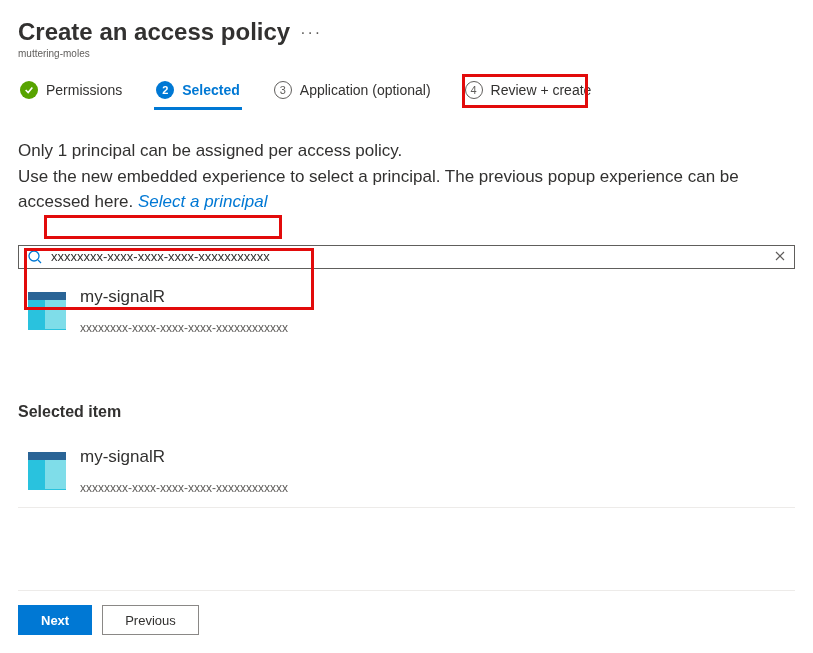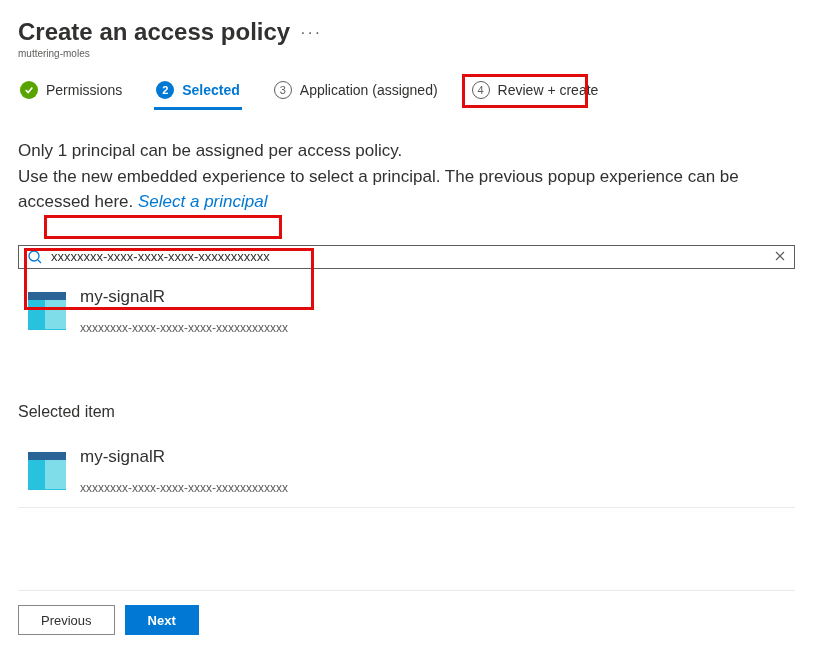--- a/index.html
+++ b/index.html
@@ -83,21 +83,21 @@
     .thumb::after {
       content: '';
       position: absolute;
       right: 0; top: 22%;
       width: 55%; height: 78%;
       background: #7fdde9;
     }
     .item-text .name { font-size: 17px; color: #323130; }
     .item-text .id { font-size: 12px; color: #605e5c; margin-top: 14px; }
 
-    .section-h { font-size: 16px; font-weight: 400; margin-top: 60px; }
+    .section-h { font-size: 16px; font-weight: 700; margin-top: 60px; }
 
     .selected-list { margin-top: 18px; border-bottom: 1px solid #edebe9; }
     .selected-item {
       display: flex;
       align-items: center;
       gap: 14px;
       padding: 8px 10px 12px 10px;
     }
 
     .footer {
@@ -163,21 +163,21 @@
         </svg>
     </span>
     <span>Permissions</span>
   </div>
   <div class="tab active">
     <span class="step-circle step-active">2</span>
     <span>Selected</span>
   </div>
   <div class="tab">
     <span class="step-circle step-pending">3</span>
-    <span>Application (assigned)</span>
+    <span>Application (optional)</span>
   </div>
   <div class="tab">
     <span class="step-circle step-pending">4</span>
     <span>Review + create</span>
   </div>
 </div>
 
 <div class="info-area">
   <div>Only 1 principal can be assigned per access policy.</div>
   <div>
@@ -214,19 +214,19 @@
   <div class="selected-item">
     <div class="thumb"></div>
     <div class="item-text">
       <div class="name">my-signalR</div>
       <div class="id">xxxxxxxx-xxxx-xxxx-xxxx-xxxxxxxxxxxx</div>
     </div>
   </div>
 </div>
 
 <div class="footer">
+  <button class="btn primary">Next</button>
   <button class="btn">Previous</button>
-  <button class="btn primary">Next</button>
 </div>
 
 <div class="red-box-1"></div>
 <div class="red-box-2"></div>
 <div class="red-box-3"></div>
 
 </body></html>

